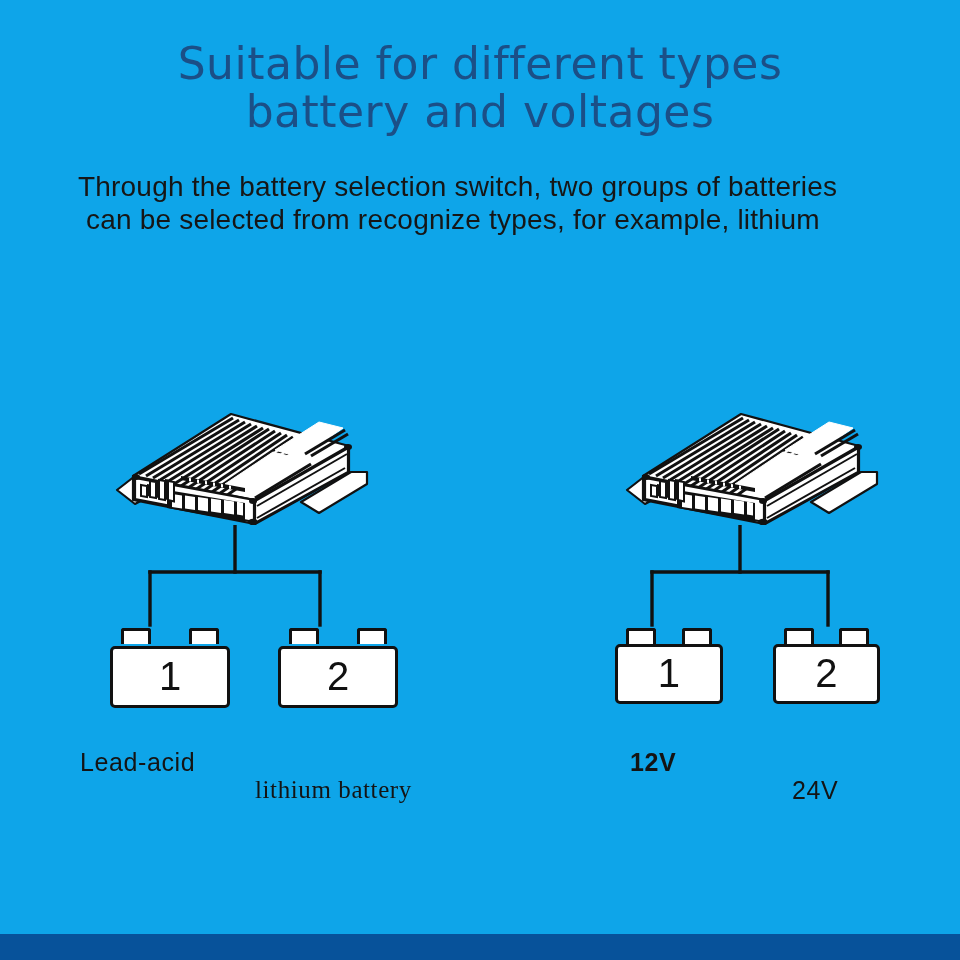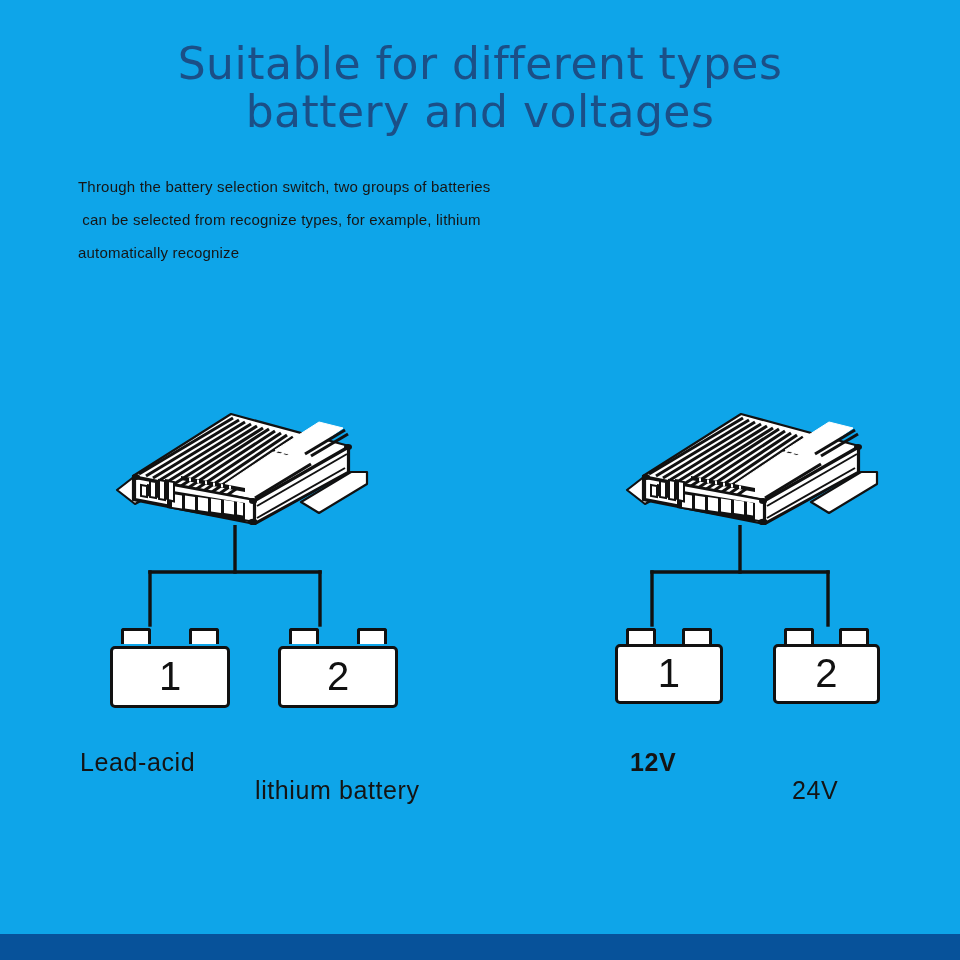--- a/index.html
+++ b/index.html
@@ -43,21 +43,21 @@
     white-space: pre;
   }
 
   
   .body-block {
     position: absolute;
     left: 78px;
     top: 170px;
     width: 850px;
     color: #161616;
-    font-size: 15px;
+    font-size: 28px;
     line-height: 33px;
     font-family: "Liberation Sans", sans-serif;
     letter-spacing: 0.2px;
   }
   .body-line {
     display: block;
     white-space: pre;
   }
 
   
@@ -181,21 +181,20 @@
 <div id="page">
 
   <div class="title-block">
     <span class="title-line">Suitable for different types</span>
     <span class="title-line">battery and voltages</span>
   </div>
 
   <div class="body-block">
     <span class="body-line">Through the battery selection switch, two groups of batteries</span>
     <span class="body-line"> can be selected from recognize types, for example, lithium</span>
-    <span class="body-line">automatically recognize</span>
   </div>
 
   <div class="diagram">
 
     <div class="group group-left">
 
       <div class="device">
         <svg viewBox="0 0 270 145" width="270" height="145" xmlns="http://www.w3.org/2000/svg">
           <g fill="none" stroke="#111" stroke-width="2.2" stroke-linejoin="round">
 
@@ -310,21 +309,21 @@
           <span class="batt-term left"></span>
           <span class="batt-term right"></span>
           <div class="batt-body">
             <span class="batt-num">2</span>
           </div>
         </div>
       </div>
 
       <div class="label-row">
         <span class="label-item" style="left:0px;">Lead-acid</span>
-        <span class="label-item" style="left:175px;">lithium battery</span>
+        <span class="label-item" style="left:175px;font-family:Liberation Serif, serif;">lithium battery</span>
       </div>
     </div>
 
     <div class="group group-right">
 
       <div class="device">
         <svg viewBox="0 0 270 145" width="270" height="145" xmlns="http://www.w3.org/2000/svg">
           <g fill="none" stroke="#111" stroke-width="2.2" stroke-linejoin="round">
             <path d="M12,110 L30,96 L52,96 L52,112 L30,124 Z" fill="#fff"></path>
             <path d="M196,122 L246,92 L262,92 L262,104 L214,133 Z" fill="#fff"></path>

